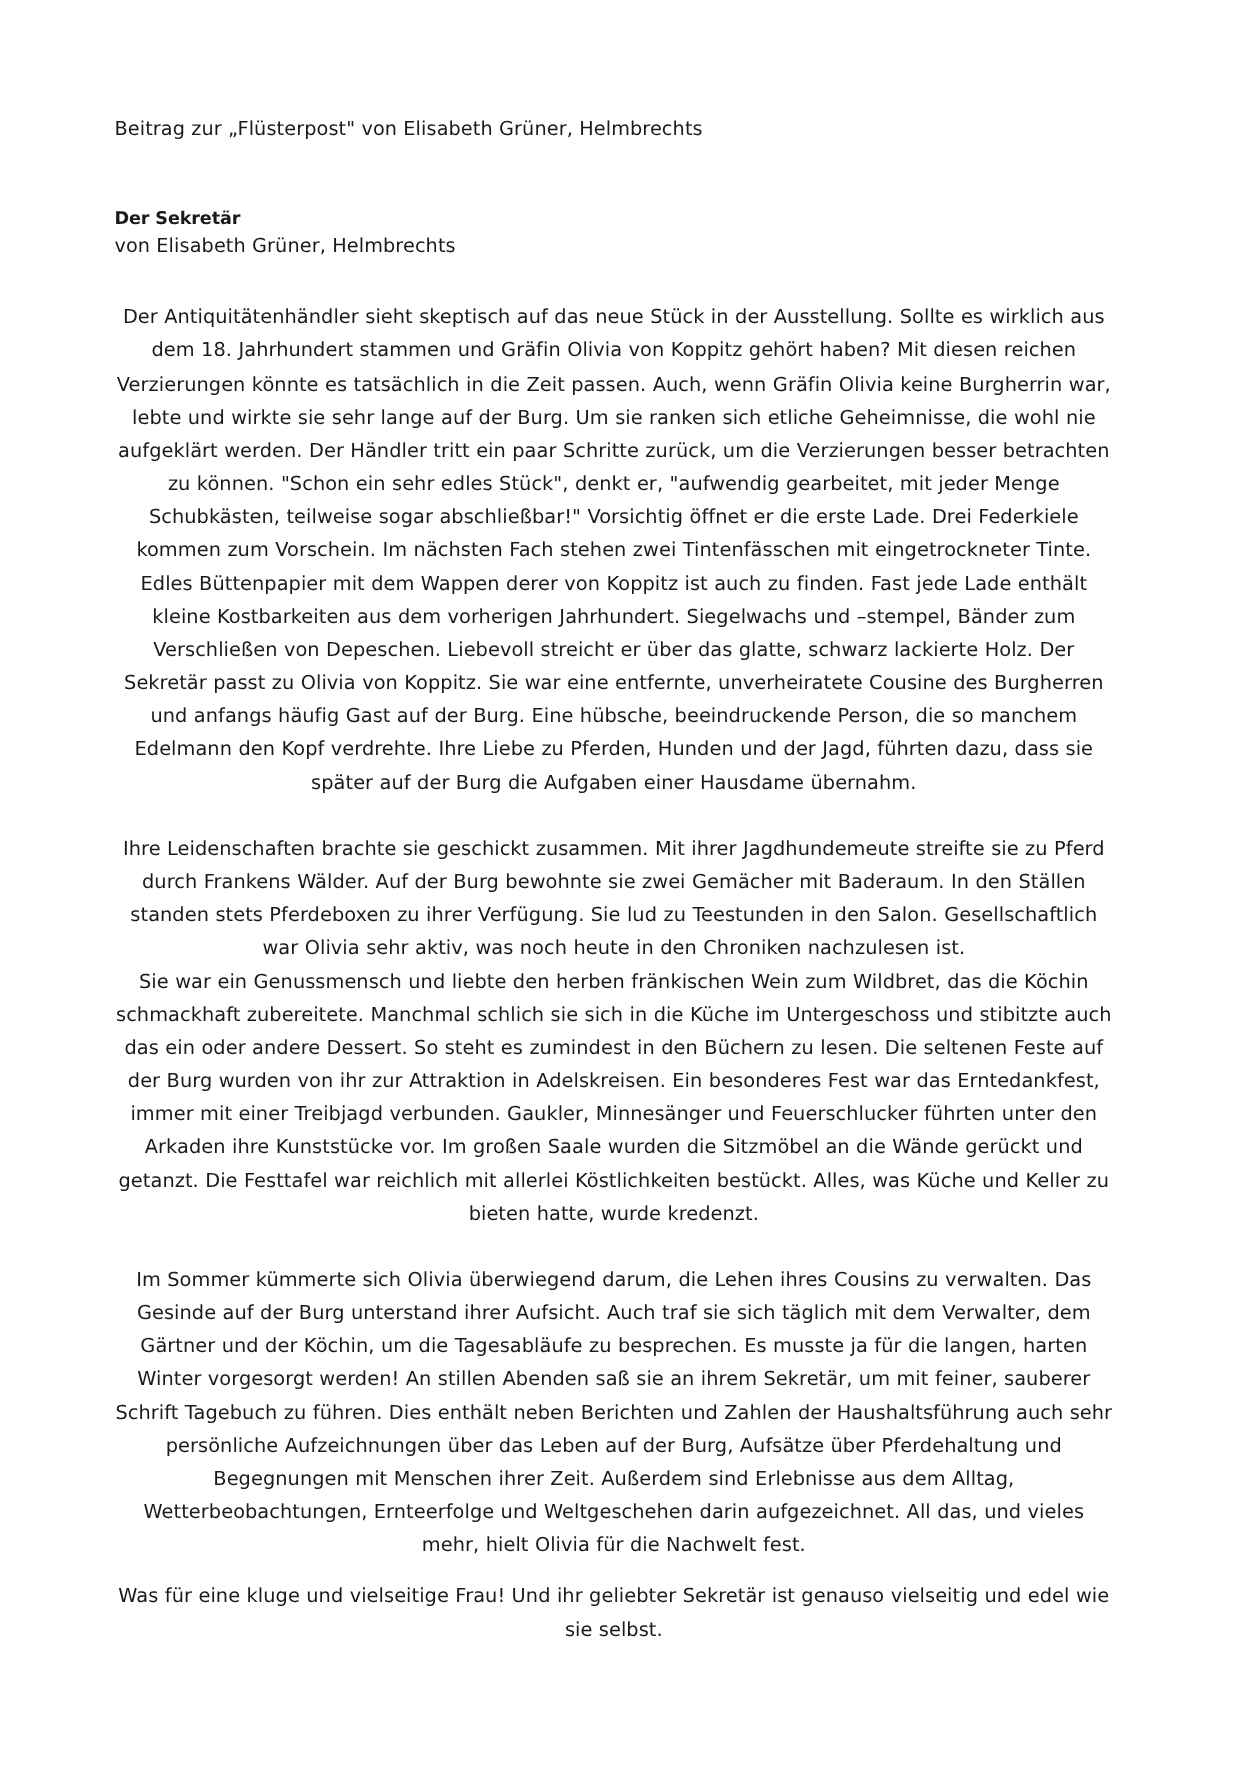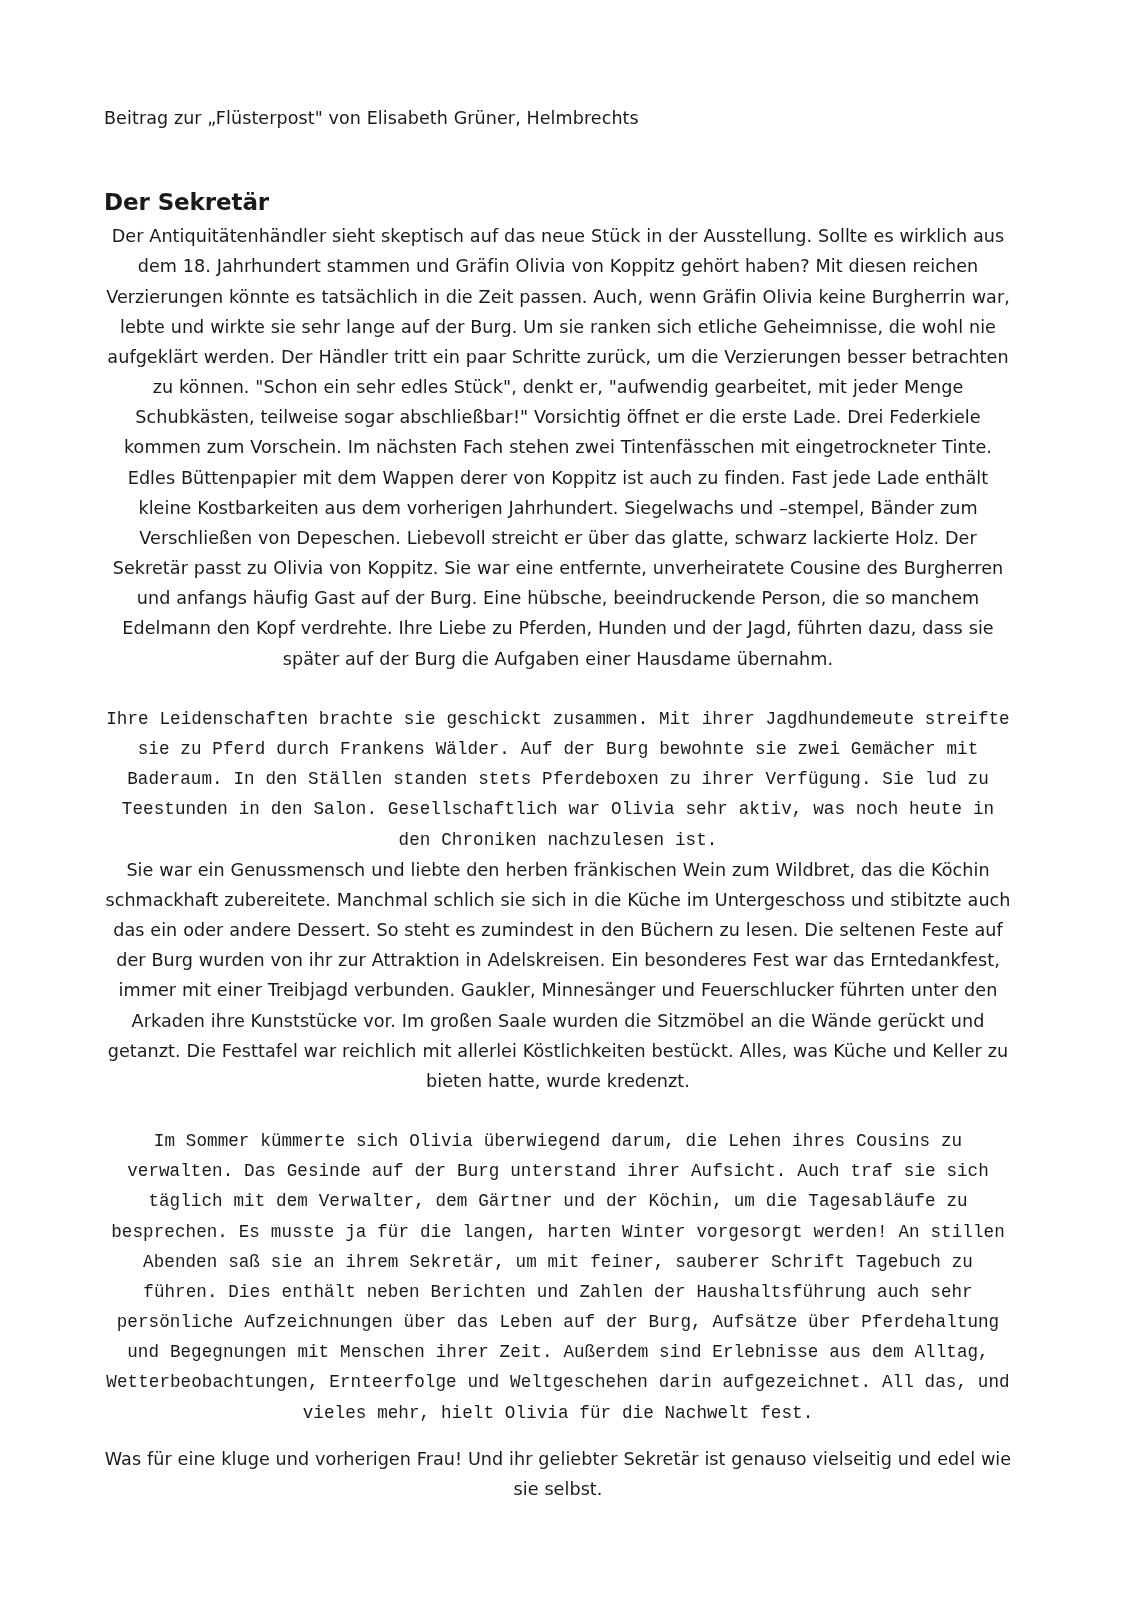--- a/index.html
+++ b/index.html
@@ -22,21 +22,21 @@
     padding: 105px 128px 0 104px;
     background: #ffffff;
   }
   .doc-header {
     font-size: 17.5px;
     line-height: 1.5;
     letter-spacing: 0.1px;
     margin: 0 0 58px 0;
   }
   .title {
-    font-size: 23px;
+    font-size: 16px;
     font-weight: bold;
     letter-spacing: -0.1px;
     margin: 0 0 6px 0;
   }
   .byline {
     font-size: 17.5px;
     letter-spacing: 0.1px;
     margin: 0 0 40px 0;
   }
   .para {
@@ -45,40 +45,40 @@
     letter-spacing: 0.05px;
     text-align: center;
     margin: 0 0 30px 0;
     word-spacing: 0.2px;
   }
   .para:last-child {
     margin-bottom: 0;
   }
   .para .sub {
     display: block;
-    font-family: Liberation Mono, monospace;
   }
 </style>
 </head>
 <body>
 
 <div class="page">
 
   <p class="doc-header">Beitrag zur „Flüsterpost" von Elisabeth Grüner, Helmbrechts</p>
 
   <h1 class="title">Der Sekretär</h1>
 
+  <p class="byline">von Elisabeth Grüner, Helmbrechts</p>
 
   <div>
     <p class="para">Der Antiquitätenhändler sieht skeptisch auf das neue Stück in der Ausstellung. Sollte es wirklich aus dem 18. Jahrhundert stammen und Gräfin Olivia von Koppitz gehört haben? Mit diesen reichen Verzierungen könnte es tatsächlich in die Zeit passen. Auch, wenn Gräfin Olivia keine Burgherrin war, lebte und wirkte sie sehr lange auf der Burg. Um sie ranken sich etliche Geheimnisse, die wohl nie aufgeklärt werden. Der Händler tritt ein paar Schritte zurück, um die Verzierungen besser betrachten zu können. "Schon ein sehr edles Stück", denkt er, "aufwendig gearbeitet, mit jeder Menge Schubkästen, teilweise sogar abschließbar!" Vorsichtig öffnet er die erste Lade. Drei Federkiele kommen zum Vorschein. Im nächsten Fach stehen zwei Tintenfässchen mit eingetrockneter Tinte. Edles Büttenpapier mit dem Wappen derer von Koppitz ist auch zu finden. Fast jede Lade enthält kleine Kostbarkeiten aus dem vorherigen Jahrhundert. Siegelwachs und –stempel, Bänder zum Verschließen von Depeschen. Liebevoll streicht er über das glatte, schwarz lackierte Holz. Der Sekretär passt zu Olivia von Koppitz. Sie war eine entfernte, unverheiratete Cousine des Burgherren und anfangs häufig Gast auf der Burg. Eine hübsche, beeindruckende Person, die so manchem Edelmann den Kopf verdrehte. Ihre Liebe zu Pferden, Hunden und der Jagd, führten dazu, dass sie später auf der Burg die Aufgaben einer Hausdame übernahm.</p>
 
     <p class="para" style="margin-bottom:0;">
       <span class="sub">Ihre Leidenschaften brachte sie geschickt zusammen. Mit ihrer Jagdhundemeute streifte sie zu Pferd durch Frankens Wälder. Auf der Burg bewohnte sie zwei Gemächer mit Baderaum. In den Ställen standen stets Pferdeboxen zu ihrer Verfügung. Sie lud  zu Teestunden in den Salon. Gesellschaftlich war Olivia sehr aktiv, was noch heute in den Chroniken nachzulesen ist.</span>
     </p>
     <p class="para">Sie war ein Genussmensch und liebte den herben fränkischen Wein zum Wildbret, das die Köchin schmackhaft zubereitete. Manchmal schlich sie sich in die Küche im Untergeschoss und stibitzte auch das ein oder andere Dessert. So steht es zumindest in den Büchern zu lesen. Die seltenen Feste auf der Burg wurden von ihr zur Attraktion in Adelskreisen. Ein besonderes Fest war das Erntedankfest, immer mit einer Treibjagd verbunden. Gaukler, Minnesänger und Feuerschlucker führten unter den Arkaden ihre Kunststücke vor. Im großen Saale wurden die Sitzmöbel an die Wände gerückt und getanzt. Die Festtafel war reichlich mit allerlei Köstlichkeiten bestückt. Alles, was Küche und Keller zu bieten hatte, wurde kredenzt.</p>
 
     <p class="para" style="margin-bottom:16px;">
       <span class="sub">Im Sommer kümmerte sich Olivia überwiegend darum, die Lehen ihres Cousins zu verwalten. Das Gesinde auf der Burg unterstand ihrer Aufsicht. Auch traf sie sich täglich mit dem Verwalter, dem Gärtner und der Köchin, um die Tagesabläufe zu besprechen. Es musste ja für die langen, harten Winter vorgesorgt werden! An stillen Abenden saß sie an ihrem Sekretär, um mit feiner, sauberer Schrift Tagebuch zu führen. Dies enthält neben Berichten und Zahlen der Haushaltsführung auch sehr persönliche Aufzeichnungen über das Leben auf der Burg, Aufsätze über Pferdehaltung und Begegnungen mit Menschen ihrer Zeit. Außerdem sind Erlebnisse aus dem Alltag, Wetterbeobachtungen, Ernteerfolge und Weltgeschehen darin aufgezeichnet. All das, und vieles mehr, hielt Olivia für die Nachwelt fest.</span>
     </p>
-    <p class="para">Was für eine kluge und vorherigen Frau! Und ihr geliebter Sekretär ist genauso vielseitig und edel wie sie selbst.</p>
+    <p class="para">Was für eine kluge und vielseitige Frau! Und ihr geliebter Sekretär ist genauso vielseitig und edel wie sie selbst.</p>
   </div>
 
 </div>
 
 </body></html>

